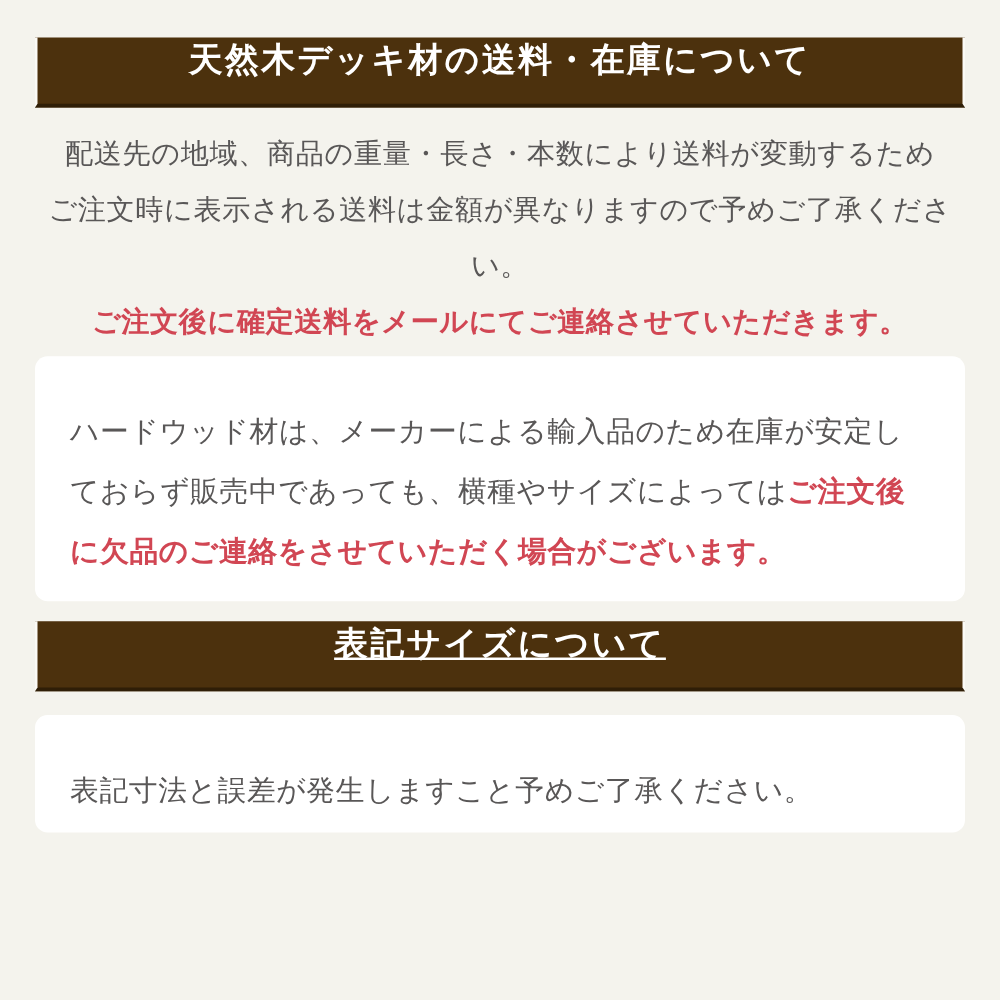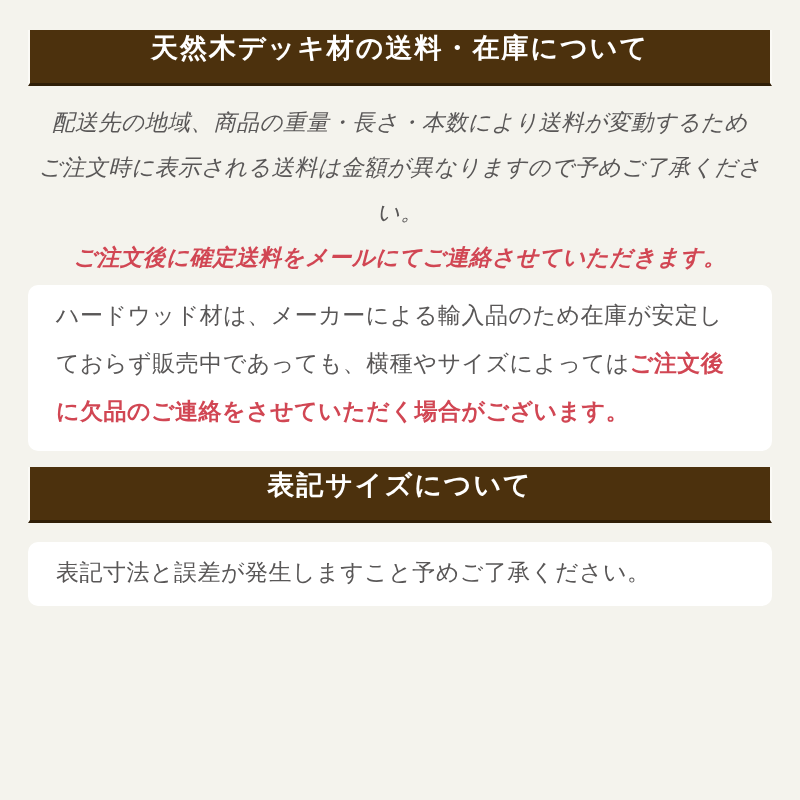--- a/index.html
+++ b/index.html
@@ -30,36 +30,36 @@
     font-size: 27px;
     font-weight: bold;
     letter-spacing: 2px;
   }
   .intro {
     text-align: center;
     font-size: 22.5px;
     line-height: 45px;
     margin: 14px 0 5px 0;
     letter-spacing: 0.5px;
-    font-style: italic;
   }
   .card {
     background: #ffffff;
     border-radius: 10px;
-    padding: 6px 28px 16px 28px;
+    padding: 36px 28px 16px 28px;
     font-size: 23px;
     line-height: 48px;
     letter-spacing: 0.5px;
     text-align: left;
   }
   .card.size-card {
     padding-bottom: 10px;
   }
   .banner.second {
     margin-top: 16px;
+    text-decoration: underline;
   }
   .card.stock-card {
     margin-top: 5px;
   }
   .card.size-card {
     margin-top: 19px;
   }
   .seg-normal {
     color: #595757;
     font-weight: normal;

